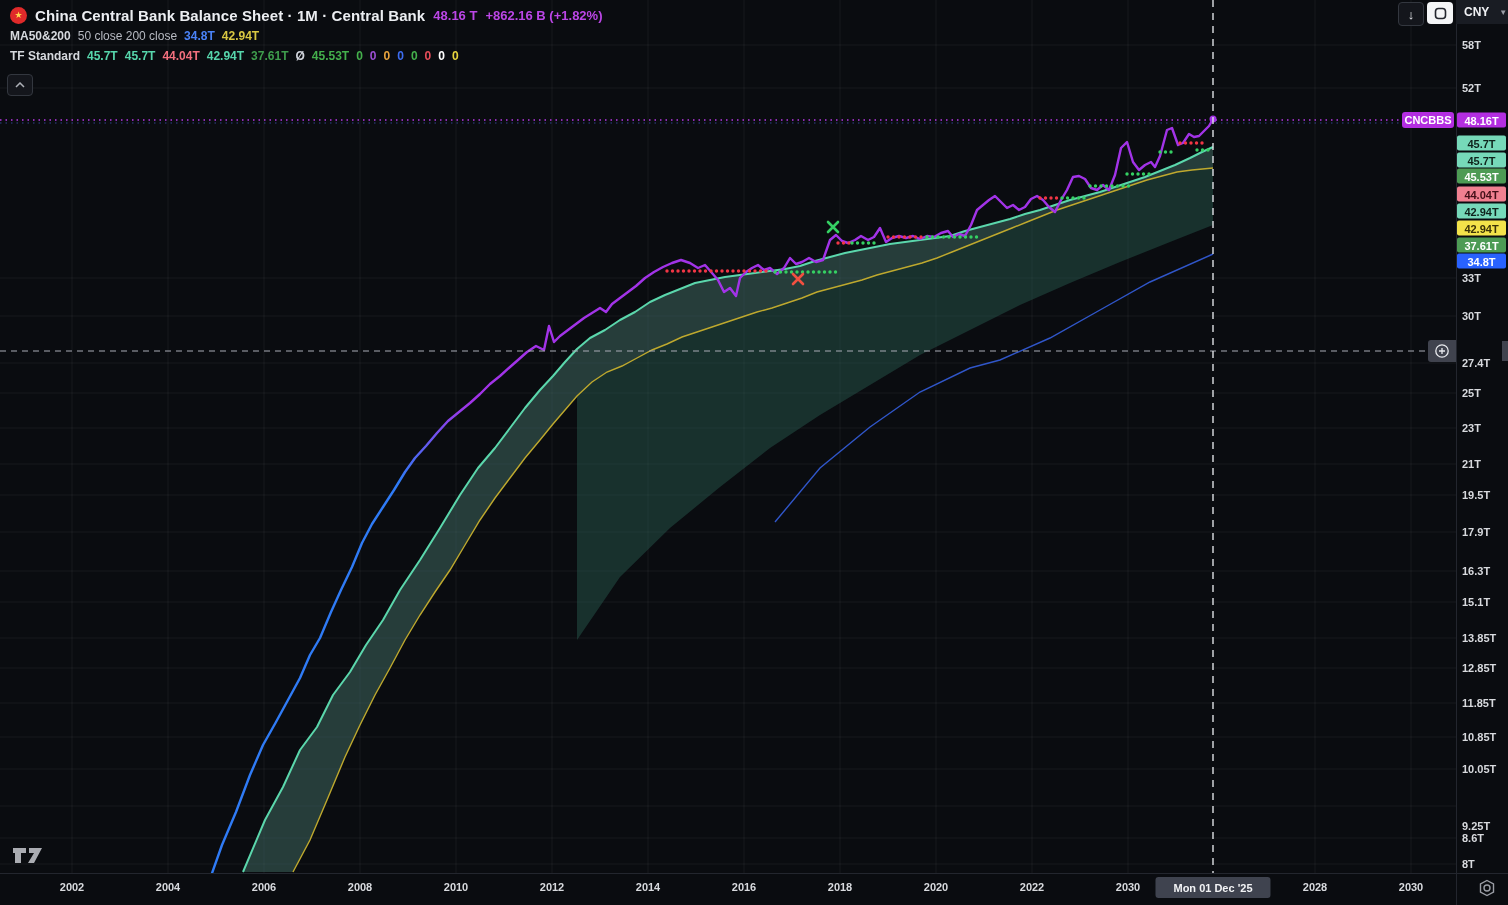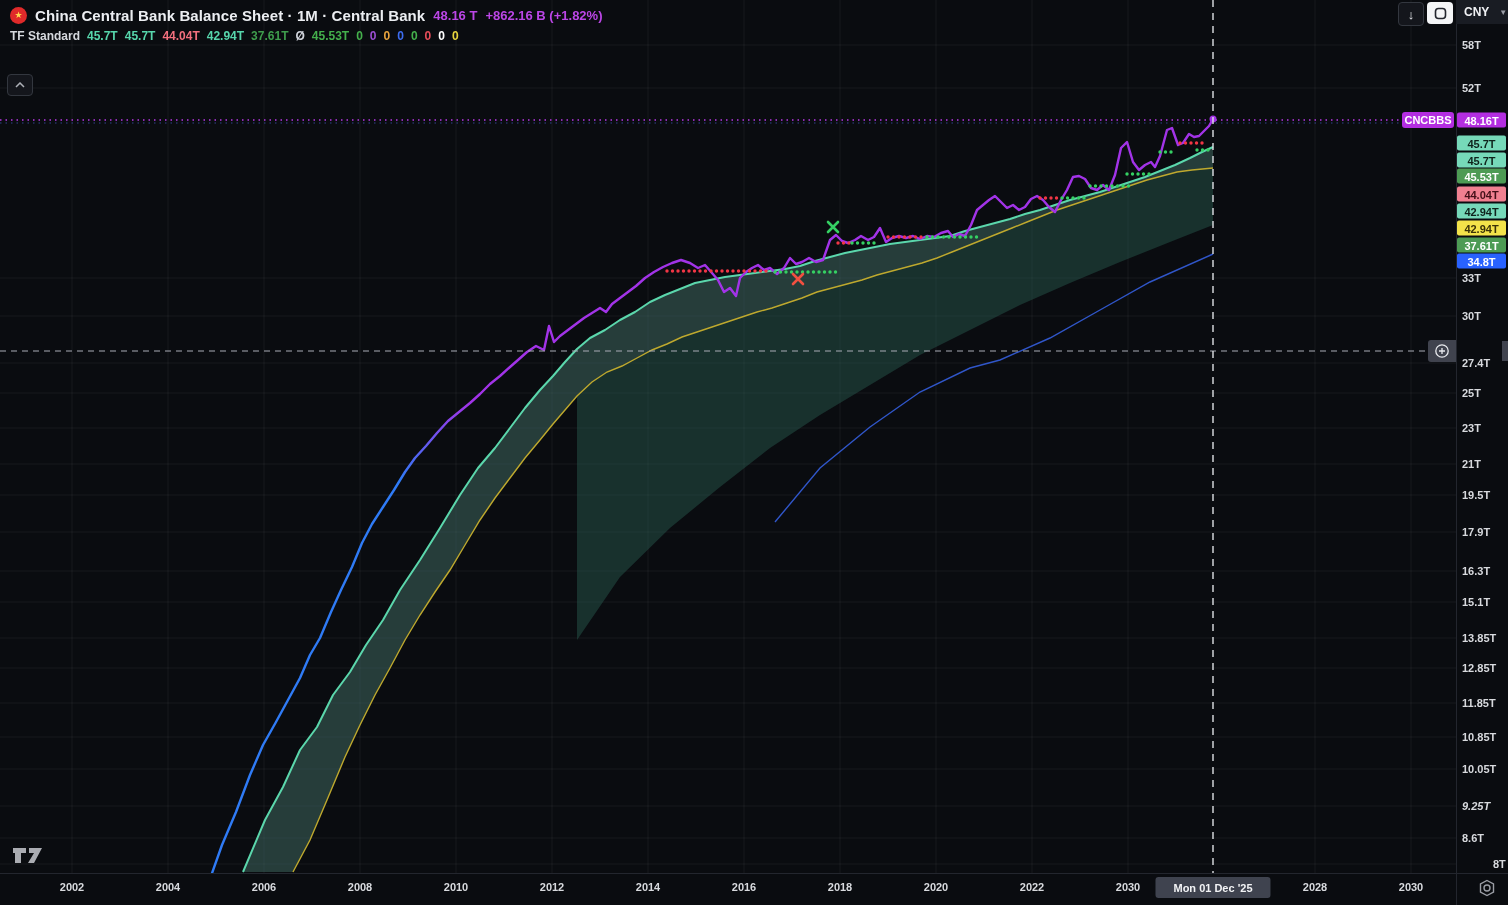--- a/index.html
+++ b/index.html
@@ -209,20 +209,25 @@
 <div class="hsep"></div>
 
 <div class="hdr">
   <div class="hrow">
     <span class="flag">★</span>
     <span class="title">China Central Bank Balance Sheet · 1M · Central Bank</span>
     <span class="hprice" id="hdrPrice" style="color: rgb(187, 70, 230);">48.16 T</span>
     <span class="hchange" id="hdrChange" style="color: rgb(187, 70, 230);">+862.16 B (+1.82%)</span>
   </div>
   <div class="irow">
+    <span class="ilabel">MA50&amp;200</span>
+    <span class="iparams">50 close 200 close</span>
+    <span id="maVals"><span class="ival" style="color: rgb(74, 130, 247); margin-right: 7px;">34.8T</span><span class="ival" style="color: rgb(216, 199, 66); margin-right: 7px;">42.94T</span></span>
+  </div>
+  <div class="irow">
     <span class="ilabel">TF Standard</span>
     <span id="tfVals"><span class="ival" style="color: rgb(87, 214, 172); margin-right: 7px;">45.7T</span><span class="ival" style="color: rgb(87, 214, 172); margin-right: 7px;">45.7T</span><span class="ival" style="color: rgb(242, 112, 126); margin-right: 7px;">44.04T</span><span class="ival" style="color: rgb(87, 214, 172); margin-right: 7px;">42.94T</span><span class="ival" style="color: rgb(63, 157, 77); margin-right: 7px;">37.61T</span><span class="ival" style="color: rgb(209, 212, 220); margin-right: 7px;">Ø</span><span class="ival" style="color: rgb(68, 176, 76); margin-right: 7px;">45.53T</span><span class="ival" style="color: rgb(68, 176, 76); margin-right: 7px;">0</span><span class="ival" style="color: rgb(156, 79, 212); margin-right: 7px;">0</span><span class="ival" style="color: rgb(232, 163, 61); margin-right: 7px;">0</span><span class="ival" style="color: rgb(61, 109, 242); margin-right: 7px;">0</span><span class="ival" style="color: rgb(68, 176, 76); margin-right: 7px;">0</span><span class="ival" style="color: rgb(232, 77, 90); margin-right: 7px;">0</span><span class="ival" style="color: rgb(255, 255, 255); margin-right: 7px;">0</span><span class="ival" style="color: rgb(232, 213, 61); margin-right: 7px;">0</span></span>
   </div>
 </div>
 <div class="collapse">
   <svg width="10" height="6" viewBox="0 0 10 6">
     <polyline points="1,5 5,1 9,5" fill="none" stroke="#aeb1b8" stroke-width="1.5"></polyline>
   </svg>
 </div>
 
@@ -265,23 +270,23 @@
     <div class="ytick" style="top: 464px;">21T</div>
     <div class="ytick" style="top: 495px;">19.5T</div>
     <div class="ytick" style="top: 532px;">17.9T</div>
     <div class="ytick" style="top: 571px;">16.3T</div>
     <div class="ytick" style="top: 602px;">15.1T</div>
     <div class="ytick" style="top: 638px;">13.85T</div>
     <div class="ytick" style="top: 668px;">12.85T</div>
     <div class="ytick" style="top: 703px;">11.85T</div>
     <div class="ytick" style="top: 737px;">10.85T</div>
     <div class="ytick" style="top: 769px;">10.05T</div>
-    <div class="ytick" style="top: 806px; font-style: italic;">9.25T</div>
+    <div class="ytick" style="top: 826px;">9.25T</div>
     <div class="ytick" style="top: 838px;">8.6T</div>
-    <div class="ytick" style="top: 864px; margin-left: 31px;">8T</div>
+    <div class="ytick" style="top: 864px;">8T</div>
     <div class="symbadge" style="top: 120px; background: rgb(179, 46, 224);">CNCBBS</div>
     <div class="badge" style="top: 120px; background: rgb(179, 46, 224); color: rgb(255, 255, 255);">48.16T</div>
     <div class="badge" style="top: 143px; background: rgb(118, 217, 185); color: rgb(15, 35, 28);">45.7T</div>
     <div class="badge" style="top: 160px; background: rgb(118, 217, 185); color: rgb(15, 35, 28);">45.7T</div>
     <div class="badge" style="top: 176px; background: rgb(77, 155, 84); color: rgb(255, 255, 255);">45.53T</div>
     <div class="badge" style="top: 194px; background: rgb(240, 128, 144); color: rgb(67, 16, 24);">44.04T</div>
     <div class="badge" style="top: 211px; background: rgb(118, 217, 185); color: rgb(15, 35, 28);">42.94T</div>
     <div class="badge" style="top: 228px; background: rgb(243, 227, 74); color: rgb(58, 50, 8);">42.94T</div>
     <div class="badge" style="top: 245px; background: rgb(77, 155, 84); color: rgb(255, 255, 255);">37.61T</div>
     <div class="badge" style="top: 261px; background: rgb(41, 98, 255); color: rgb(255, 255, 255);">34.8T</div>

